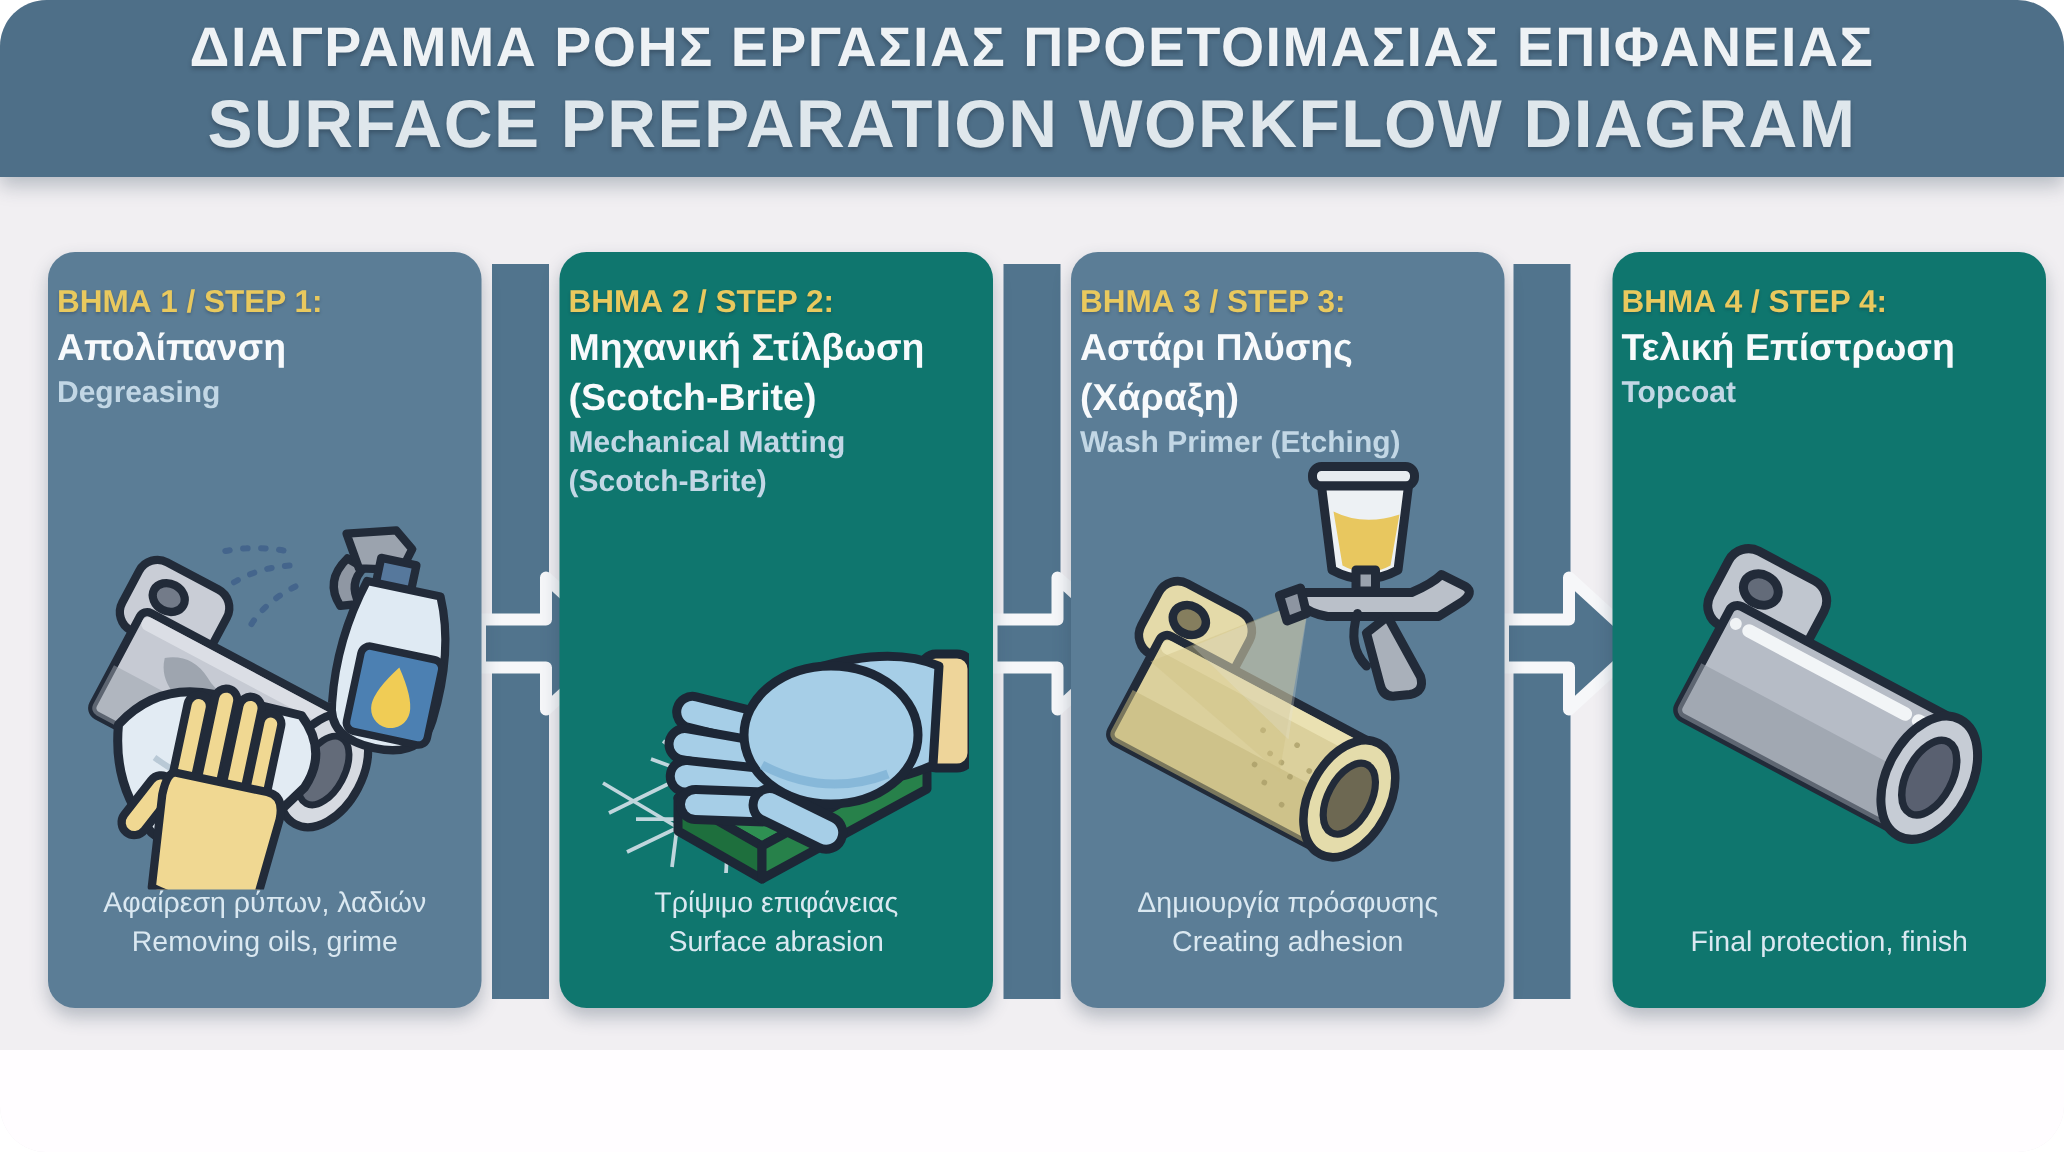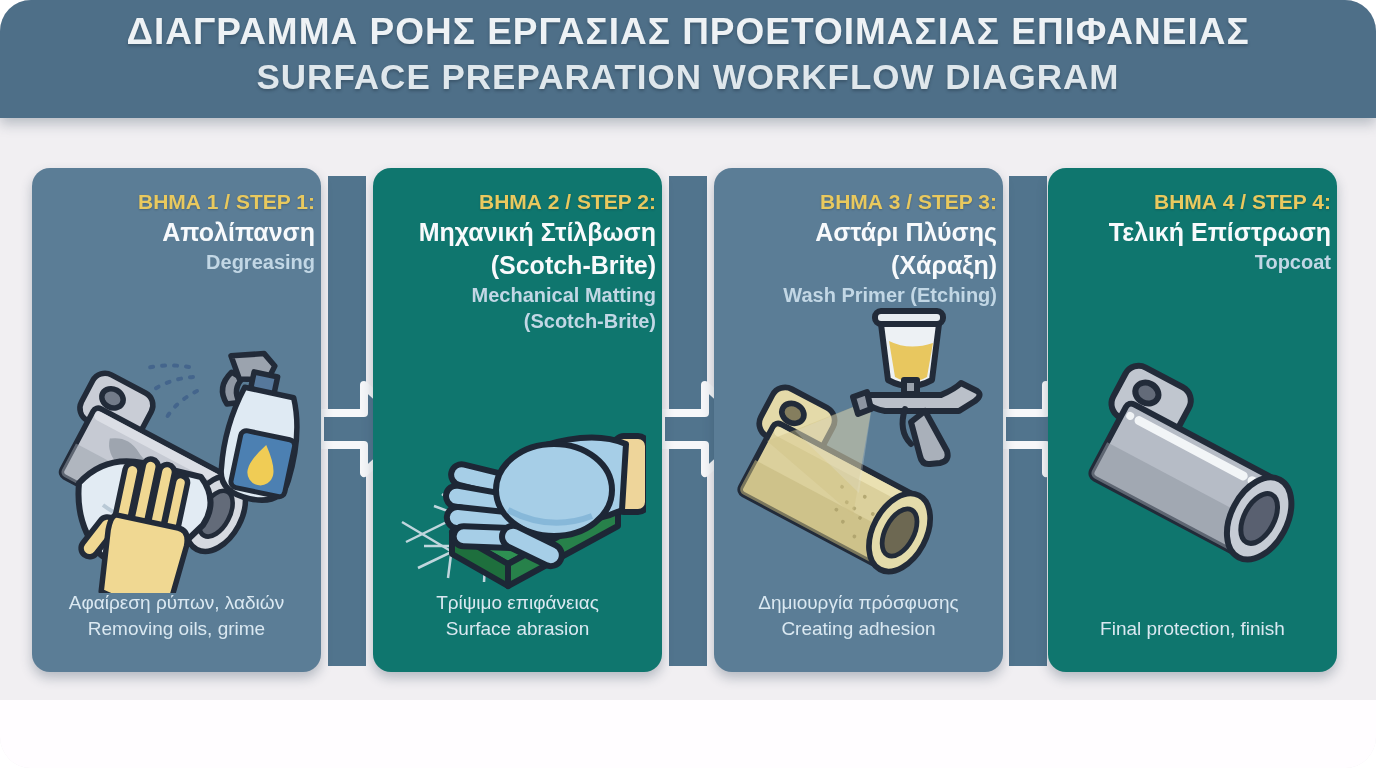--- a/index.html
+++ b/index.html
@@ -4,31 +4,31 @@
 <style>
   html,body{margin:0;padding:0;}
   body{width:1376px;height:768px;font-family:"Liberation Sans","DejaVu Sans",sans-serif;}
   .canvas{position:relative;width:1376px;height:768px;background:#f1eff2;overflow:hidden;border-radius:31px;}
   .bottom-strip{position:absolute;left:0;top:700px;width:1376px;height:68px;background:#fffdff;}
 
   .header{position:absolute;left:0;top:0;width:1376px;height:118px;background:#4e6f88;
           box-shadow:0 6px 12px rgba(40,60,80,.28);text-align:center;color:#eef2f5;}
   .header .t1{margin-top:11px;font-size:37px;font-weight:bold;letter-spacing:1px;
               text-shadow:0 2px 3px rgba(25,40,55,.35);}
-  .header .t2{margin-top:4px;font-size:35px;font-weight:bold;letter-spacing:1px;color:#dfe7ec;
+  .header .t2{margin-top:4px;font-size:45px;font-weight:bold;letter-spacing:1px;color:#dfe7ec;
               text-shadow:0 2px 3px rgba(25,40,55,.35);}
 
   .gap-stripe{position:absolute;top:176px;height:490px;width:38px;background:#51748d;}
   .flow-arrow{position:absolute;top:376px;}
 
   .card{position:absolute;top:168px;width:289px;height:504px;border-radius:18px;
         box-shadow:0 6px 12px rgba(45,65,85,.30);}
   .card.light{background:#5b7d96;}
   .card.dark{background:#0f766e;}
-  .card-head{padding:20px 6px 0;text-align:right;line-height:1.32;}
+  .card-head{padding:20px 6px 0;text-align:left;line-height:1.32;}
   .step-label{font-size:21px;font-weight:bold;color:#e9c95e;text-shadow:0 1px 2px rgba(25,40,55,.3);}
   .card-title{font-size:25px;font-weight:bold;color:#f8fafc;white-space:pre-line;}
   .card-sub{font-size:20px;font-weight:bold;color:#c2d7e5;white-space:pre-line;}
   .illu{position:absolute;left:0;top:152px;width:289px;height:296px;
         display:flex;align-items:center;justify-content:center;}
   .captions{position:absolute;left:4px;right:4px;bottom:30px;text-align:center;line-height:1.38;}
   .caption-el,.caption-en{font-size:19px;color:#dae8f1;}
 </style>
 </head>
 <body>
@@ -206,21 +206,21 @@
       <div class="step-label">ΒΗΜΑ 3 / STEP 3:</div>
       <div class="card-title">Αστάρι Πλύσης (Χάραξη)</div>
       <div class="card-sub">Wash Primer (Etching)</div>
     </div>
     <div class="captions">
       <div class="caption-el">Δημιουργία πρόσφυσης</div>
       <div class="caption-en">Creating adhesion</div>
     </div>
   </div>
 
-  <div class="card dark" style="left:1048px">
+  <div class="card dark" style="left:1075px">
     <div class="card-head">
       <div class="step-label">ΒΗΜΑ 4 / STEP 4:</div>
       <div class="card-title">Τελική Επίστρωση</div>
       <div class="card-sub">Topcoat</div>
     </div>
     <div class="illu">
       <svg width="256" height="250" viewBox="0 0 256 250">
         <g transform="translate(2,16)">
           <g transform="translate(6,14) rotate(28 128 110)" stroke="#222b39" stroke-width="6" stroke-linejoin="round">
             <rect x="10" y="34" width="72" height="56" rx="15" fill="#c0c6cf"></rect>

